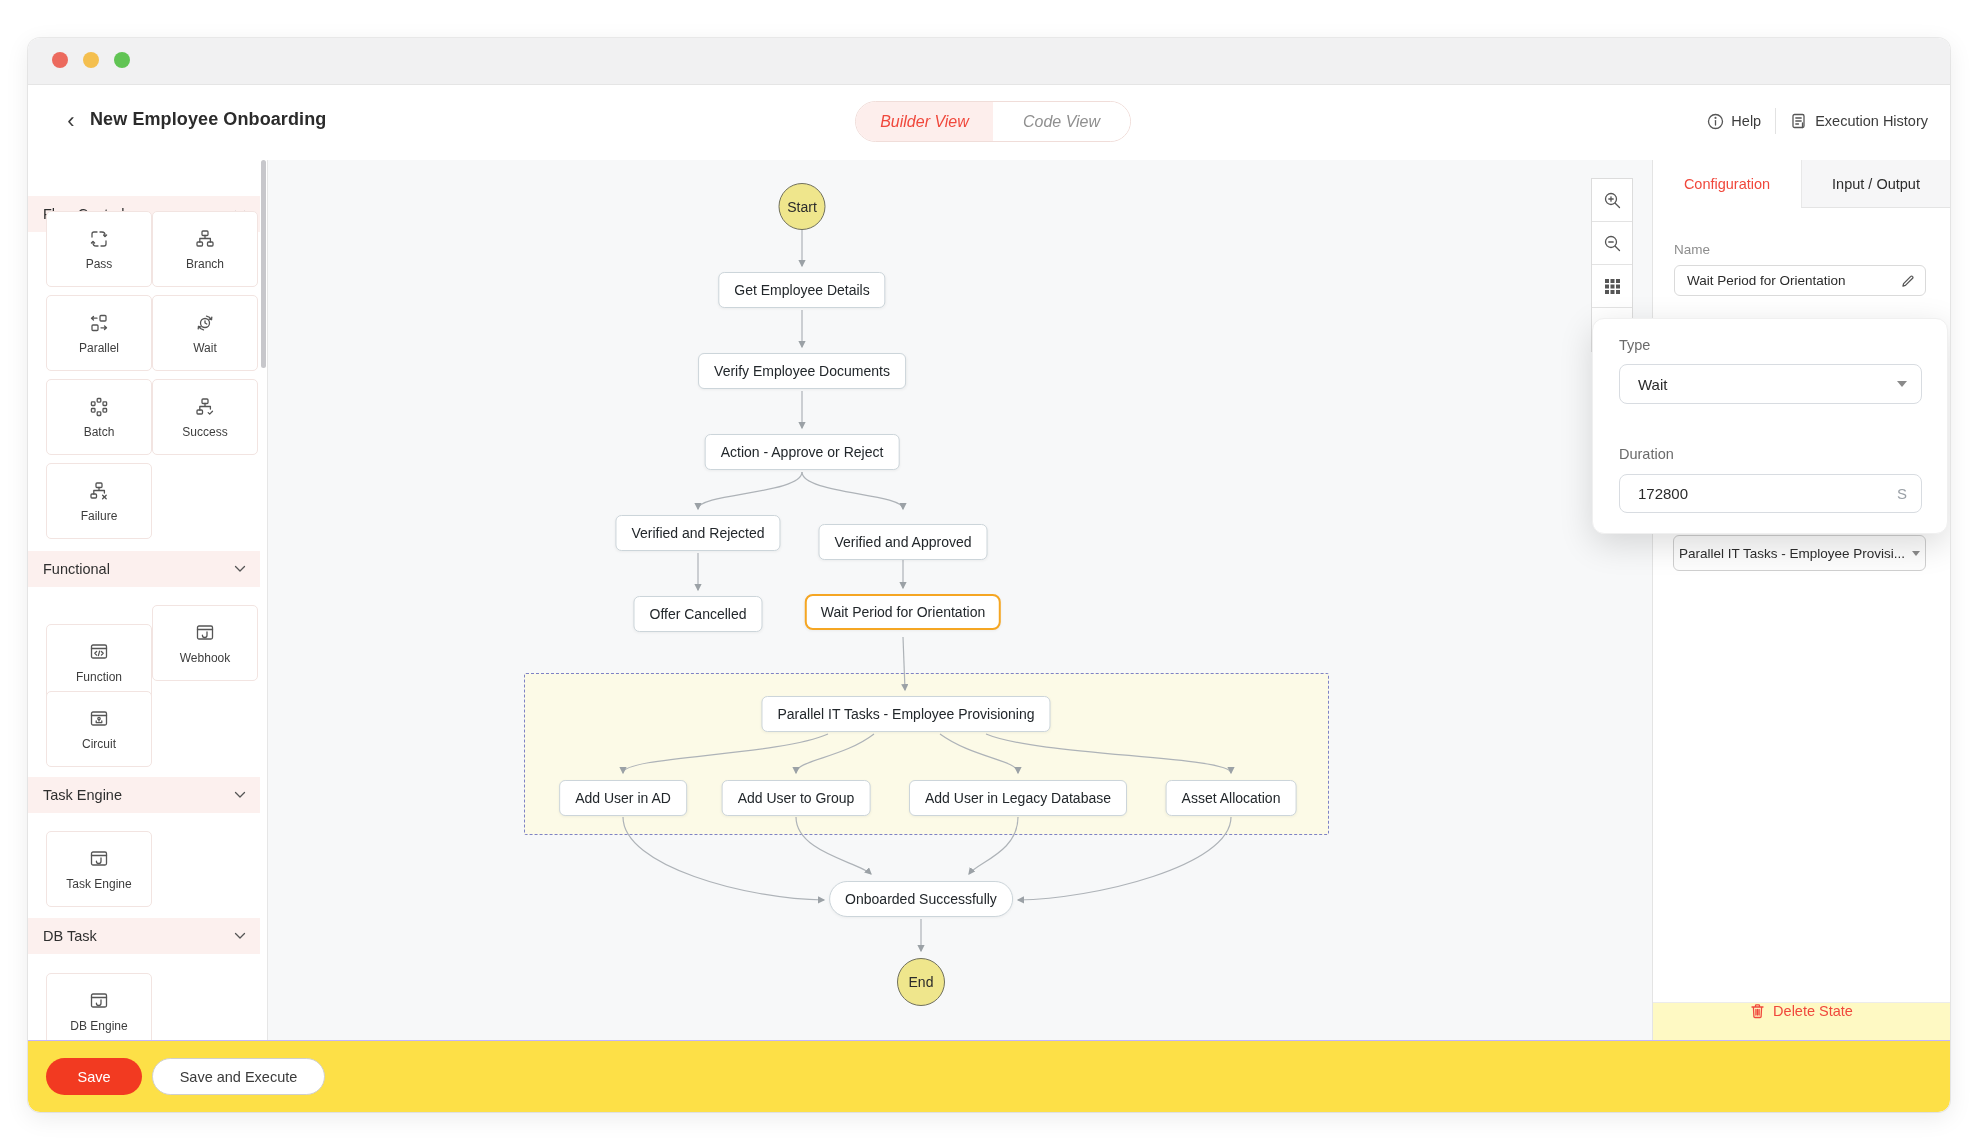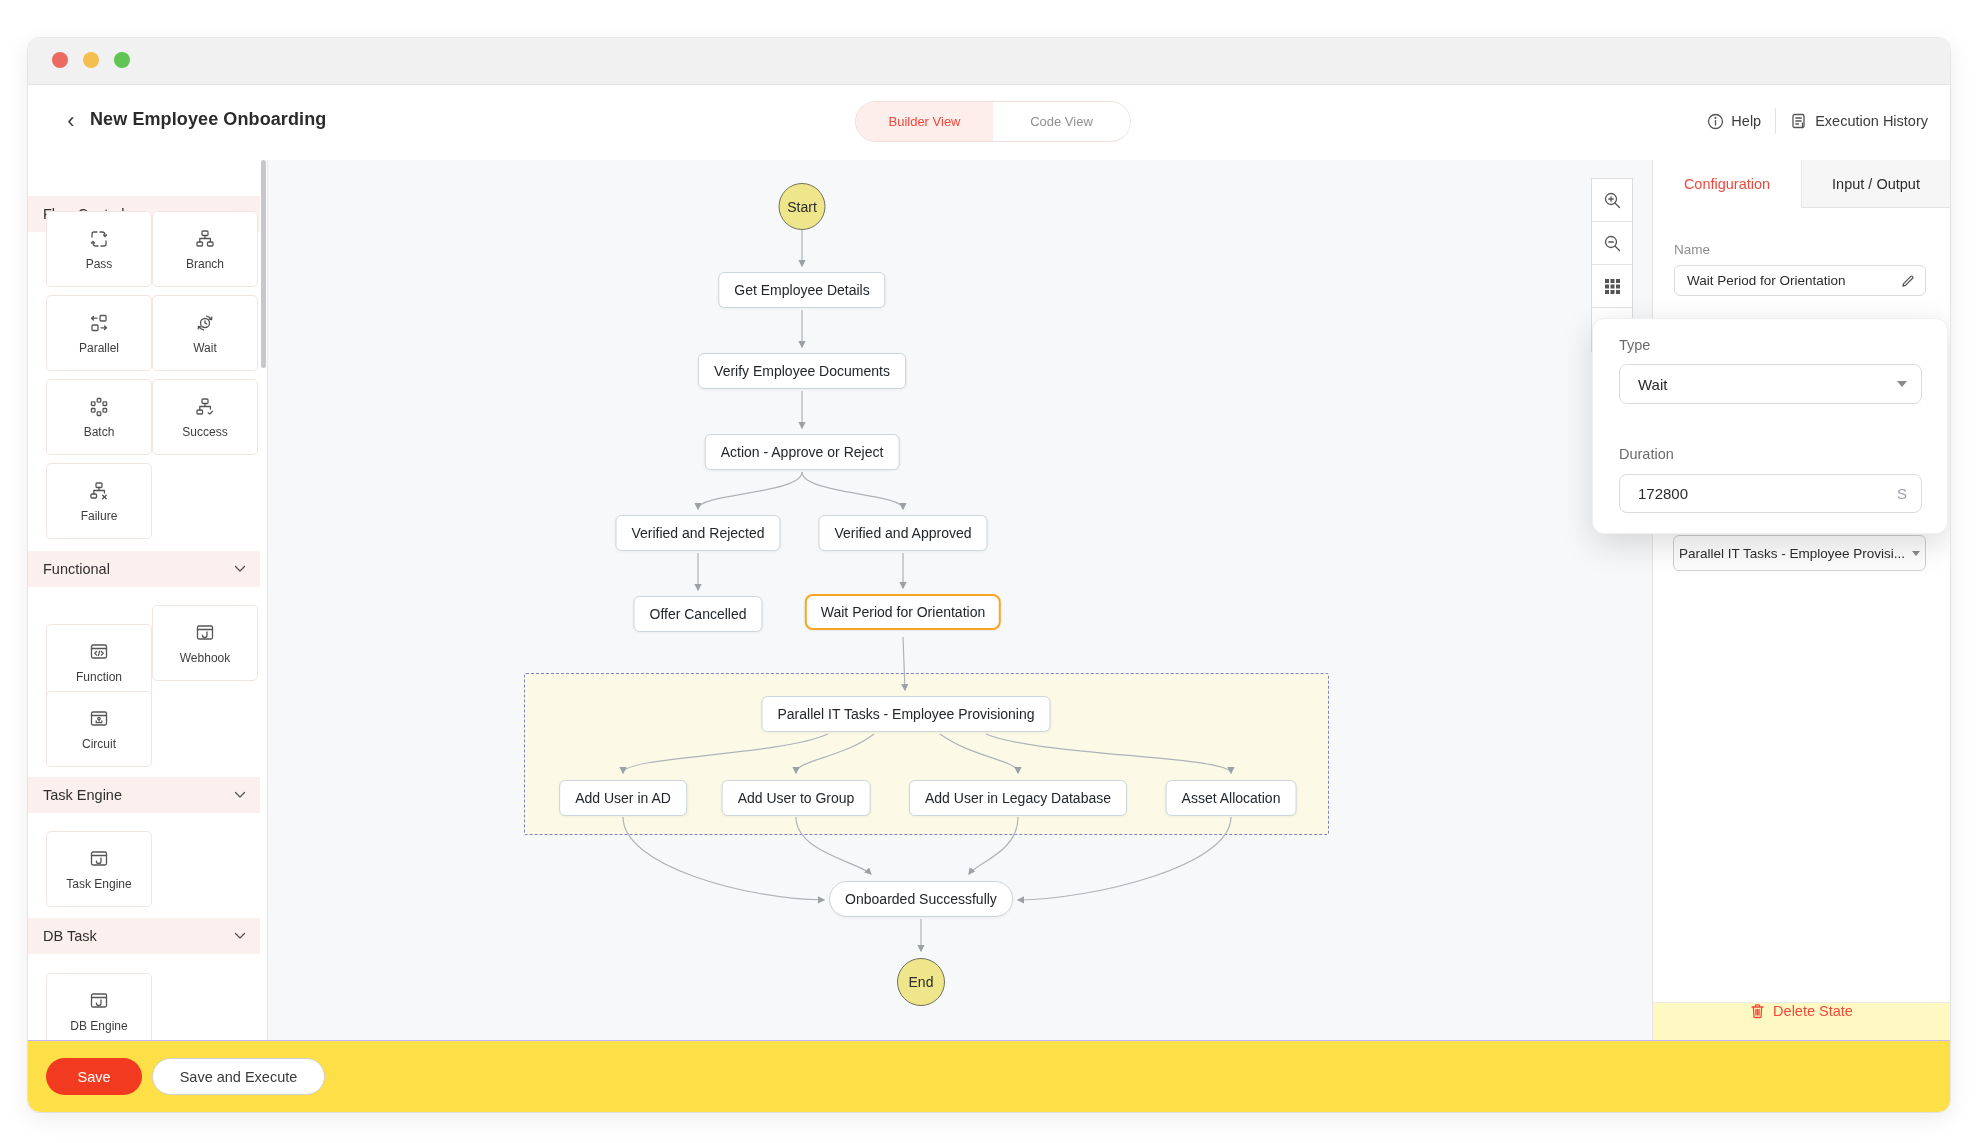--- a/index.html
+++ b/index.html
@@ -10,21 +10,21 @@
 
   
   .titlebar { position:absolute; left:0; top:0; width:100%; height:47px; background:#f1f1f2; border-bottom:1px solid #e5e5e5; border-radius:12px 12px 0 0; }
   .dot { position:absolute; top:14px; width:16px; height:16px; border-radius:50%; }
 
   
   .header { position:absolute; left:0; top:47px; width:100%; height:75px; background:#fff; }
   .back { position:absolute; left:30px; top:24px; width:26px; height:26px; font-size:22px; color:#3a3a3a; text-align:center; line-height:24px; cursor:pointer; }
   .title { position:absolute; left:62px; top:24px; font-size:18px; font-weight:700; color:#2b2b2b; letter-spacing:0.1px; }
   .viewtabs { position:absolute; left:827px; top:16px; height:41px; display:flex; border:1px solid #f0ddd9; border-radius:21px; overflow:hidden; background:#fff; }
-  .viewtab { width:137px; height:100%; display:flex; align-items:center; justify-content:center; font-size:13px; cursor:pointer; }
+  .viewtab { width:137px; height:100%; display:flex; align-items:center; justify-content:center; font-size:16px; cursor:pointer;font-style:italic; }
   .viewtab.active { background:#fdeeec; color:#f0483c; }
   .viewtab.inactive { background:#fff; color:#8f8f8f; }
   .hdr-actions { position:absolute; right:22px; top:14px; height:44px; display:flex; align-items:center; gap:14px; }
   .hdr-item { display:flex; align-items:center; gap:7px; font-size:14.5px; color:#3c3c3c; cursor:pointer; }
   .hdr-div { width:1px; height:26px; background:#e2e2e2; }
 
   
   .main { position:absolute; left:0; top:122px; width:100%; height:880px; }
 
   
@@ -295,21 +295,21 @@
           <path d="M653,759 L653,791"></path>
         </g>
       </svg>
 
       <div class="circle-node" style="left:534px; top:23px;">Start</div>
 
       <div class="node" style="left:534px; top:112px;">Get Employee Details</div>
       <div class="node" style="left:534px; top:193px;">Verify Employee Documents</div>
       <div class="node" style="left:534px; top:274px;">Action - Approve or Reject</div>
       <div class="node" style="left:430px; top:355px;">Verified and Rejected</div>
-      <div class="node" style="left:635px; top:355px;">Verified and Approved</div>
+      <div class="node" style="left:635px; top:364px;">Verified and Approved</div>
       <div class="node" style="left:430px; top:436px;">Offer Cancelled</div>
       <div class="node selected" style="left:635px; top:434px;">Wait Period for Orientation</div>
       <div class="node" style="left:638px; top:536px;">Parallel IT Tasks - Employee Provisioning</div>
       <div class="node" style="left:355px; top:620px;">Add User in AD</div>
       <div class="node" style="left:528px; top:620px;">Add User to Group</div>
       <div class="node" style="left:750px; top:620px;">Add User in Legacy Database</div>
       <div class="node" style="left:963px; top:620px;">Asset Allocation</div>
       <div class="node" style="left:653px; top:721px;border-radius:18px;">Onboarded Successfully</div>
 
       <div class="circle-node" style="left:653px; top:798px; width:48px; height:48px;">End</div>

